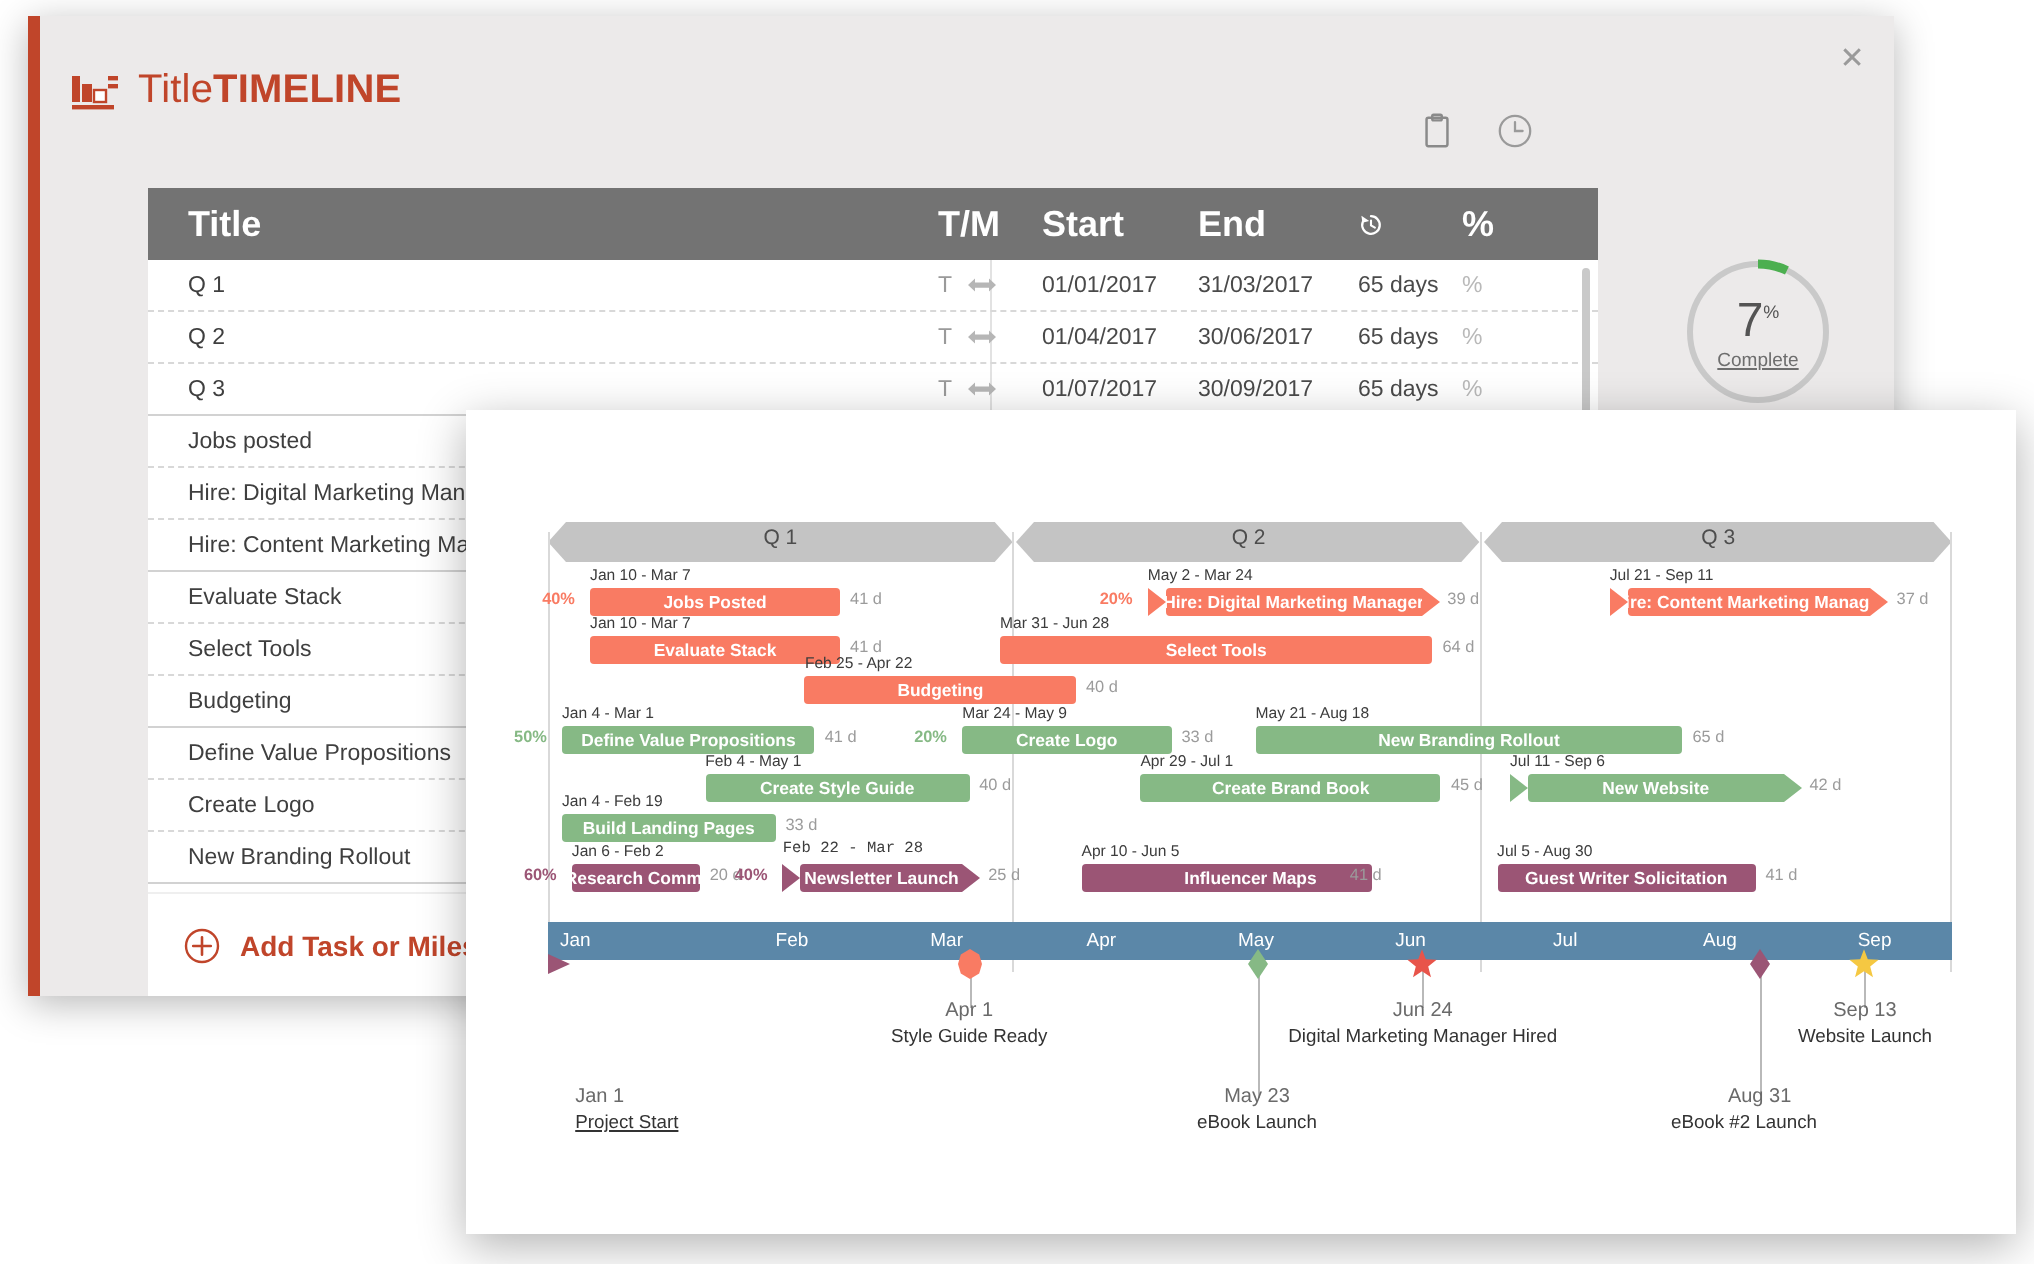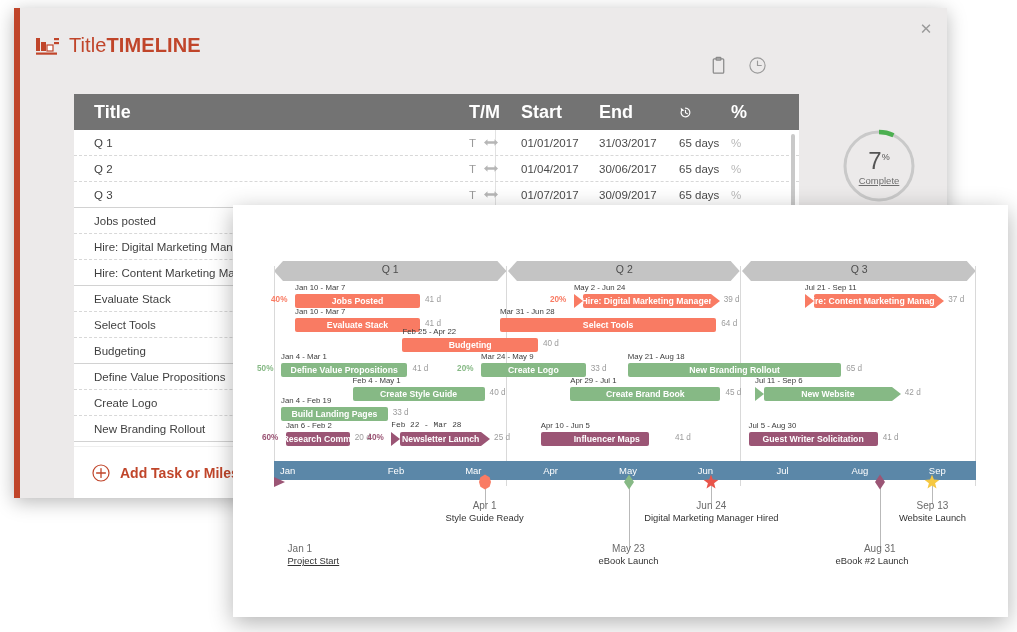--- a/index.html
+++ b/index.html
@@ -409,21 +409,21 @@
               <span>Jobs Posted</span>
             </div>
             <div class="bar-date" style="left: 21.06px;">Jan 10 - Mar 7</div>
             <div class="bar-dur" style="left: 151.016px;">41 d</div>
             <div class="bar-pct" style="left: -2.94px; color: rgb(249, 123, 99);">40%</div>
             <div class="bar arrowend arrowstart" style="left: 308.88px; width: 127.764px; background: rgb(249, 123, 99);">
               <span>Hire: Digital Marketing Manager</span>
               <div class="arrowhead" style="border-left: 9px solid rgb(249, 123, 99);"></div>
               <div class="arrowtail" style="border-left: 9px solid rgb(249, 123, 99);"></div>
             </div>
-            <div class="bar-date" style="left: 299.88px;">May 2 - Jun 24</div>
+            <div class="bar-date" style="left: 299.88px;">May 2 - Mar 24</div>
             <div class="bar-dur" style="left: 449.644px;">39 d</div>
             <div class="bar-pct" style="left: 275.88px; color: rgb(249, 123, 99);">20%</div>
             <div class="bar arrowend arrowstart" style="left: 539.838px; width: 121.446px; background: rgb(249, 123, 99);">
               <span>Hire: Content Marketing Manager</span>
               <div class="arrowhead" style="border-left: 9px solid rgb(249, 123, 99);"></div>
               <div class="arrowtail" style="border-left: 9px solid rgb(249, 123, 99);"></div>
             </div>
             <div class="bar-date" style="left: 530.838px;">Jul 21 - Sep 11</div>
             <div class="bar-dur" style="left: 674.284px;">37 d</div>
           </div>
@@ -499,21 +499,21 @@
             <div class="bar-dur" style="left: 80.816px;">20 d</div>
             <div class="bar-pct" style="left: -12.066px; color: rgb(155, 85, 117);">60%</div>
             <div class="bar arrowend arrowstart" style="left: 126.36px; width: 80.73px; background: rgb(155, 85, 117);">
               <span>Newsletter Launch</span>
               <div class="arrowhead" style="border-left: 9px solid rgb(155, 85, 117);"></div>
               <div class="arrowtail" style="border-left: 9px solid rgb(155, 85, 117);"></div>
             </div>
             <div class="bar-date" style="left: 117.36px; font-family: Liberation Mono, monospace;">Feb 22 - Mar 28</div>
             <div class="bar-dur" style="left: 220.09px;">25 d</div>
             <div class="bar-pct" style="left: 93.36px; color: rgb(155, 85, 117);">40%</div>
-            <div class="bar" style="left: 266.76px; width: 108px; background: rgb(155, 85, 117); padding-left: 24px;">
+            <div class="bar" style="left: 266.76px; width: 145px; background: rgb(155, 85, 117); padding-left: 24px;">
               <span>Influencer Maps</span>
             </div>
             <div class="bar-date" style="left: 266.76px;">Apr 10 - Jun 5</div>
             <div class="bar-dur" style="left: 400.928px;">41 d</div>
             <div class="bar" style="left: 474.552px; width: 129.168px; background: rgb(155, 85, 117);">
               <span>Guest Writer Solicitation</span>
             </div>
             <div class="bar-date" style="left: 474.552px;">Jul 5 - Aug 30</div>
             <div class="bar-dur" style="left: 608.72px;">41 d</div>
           </div>

